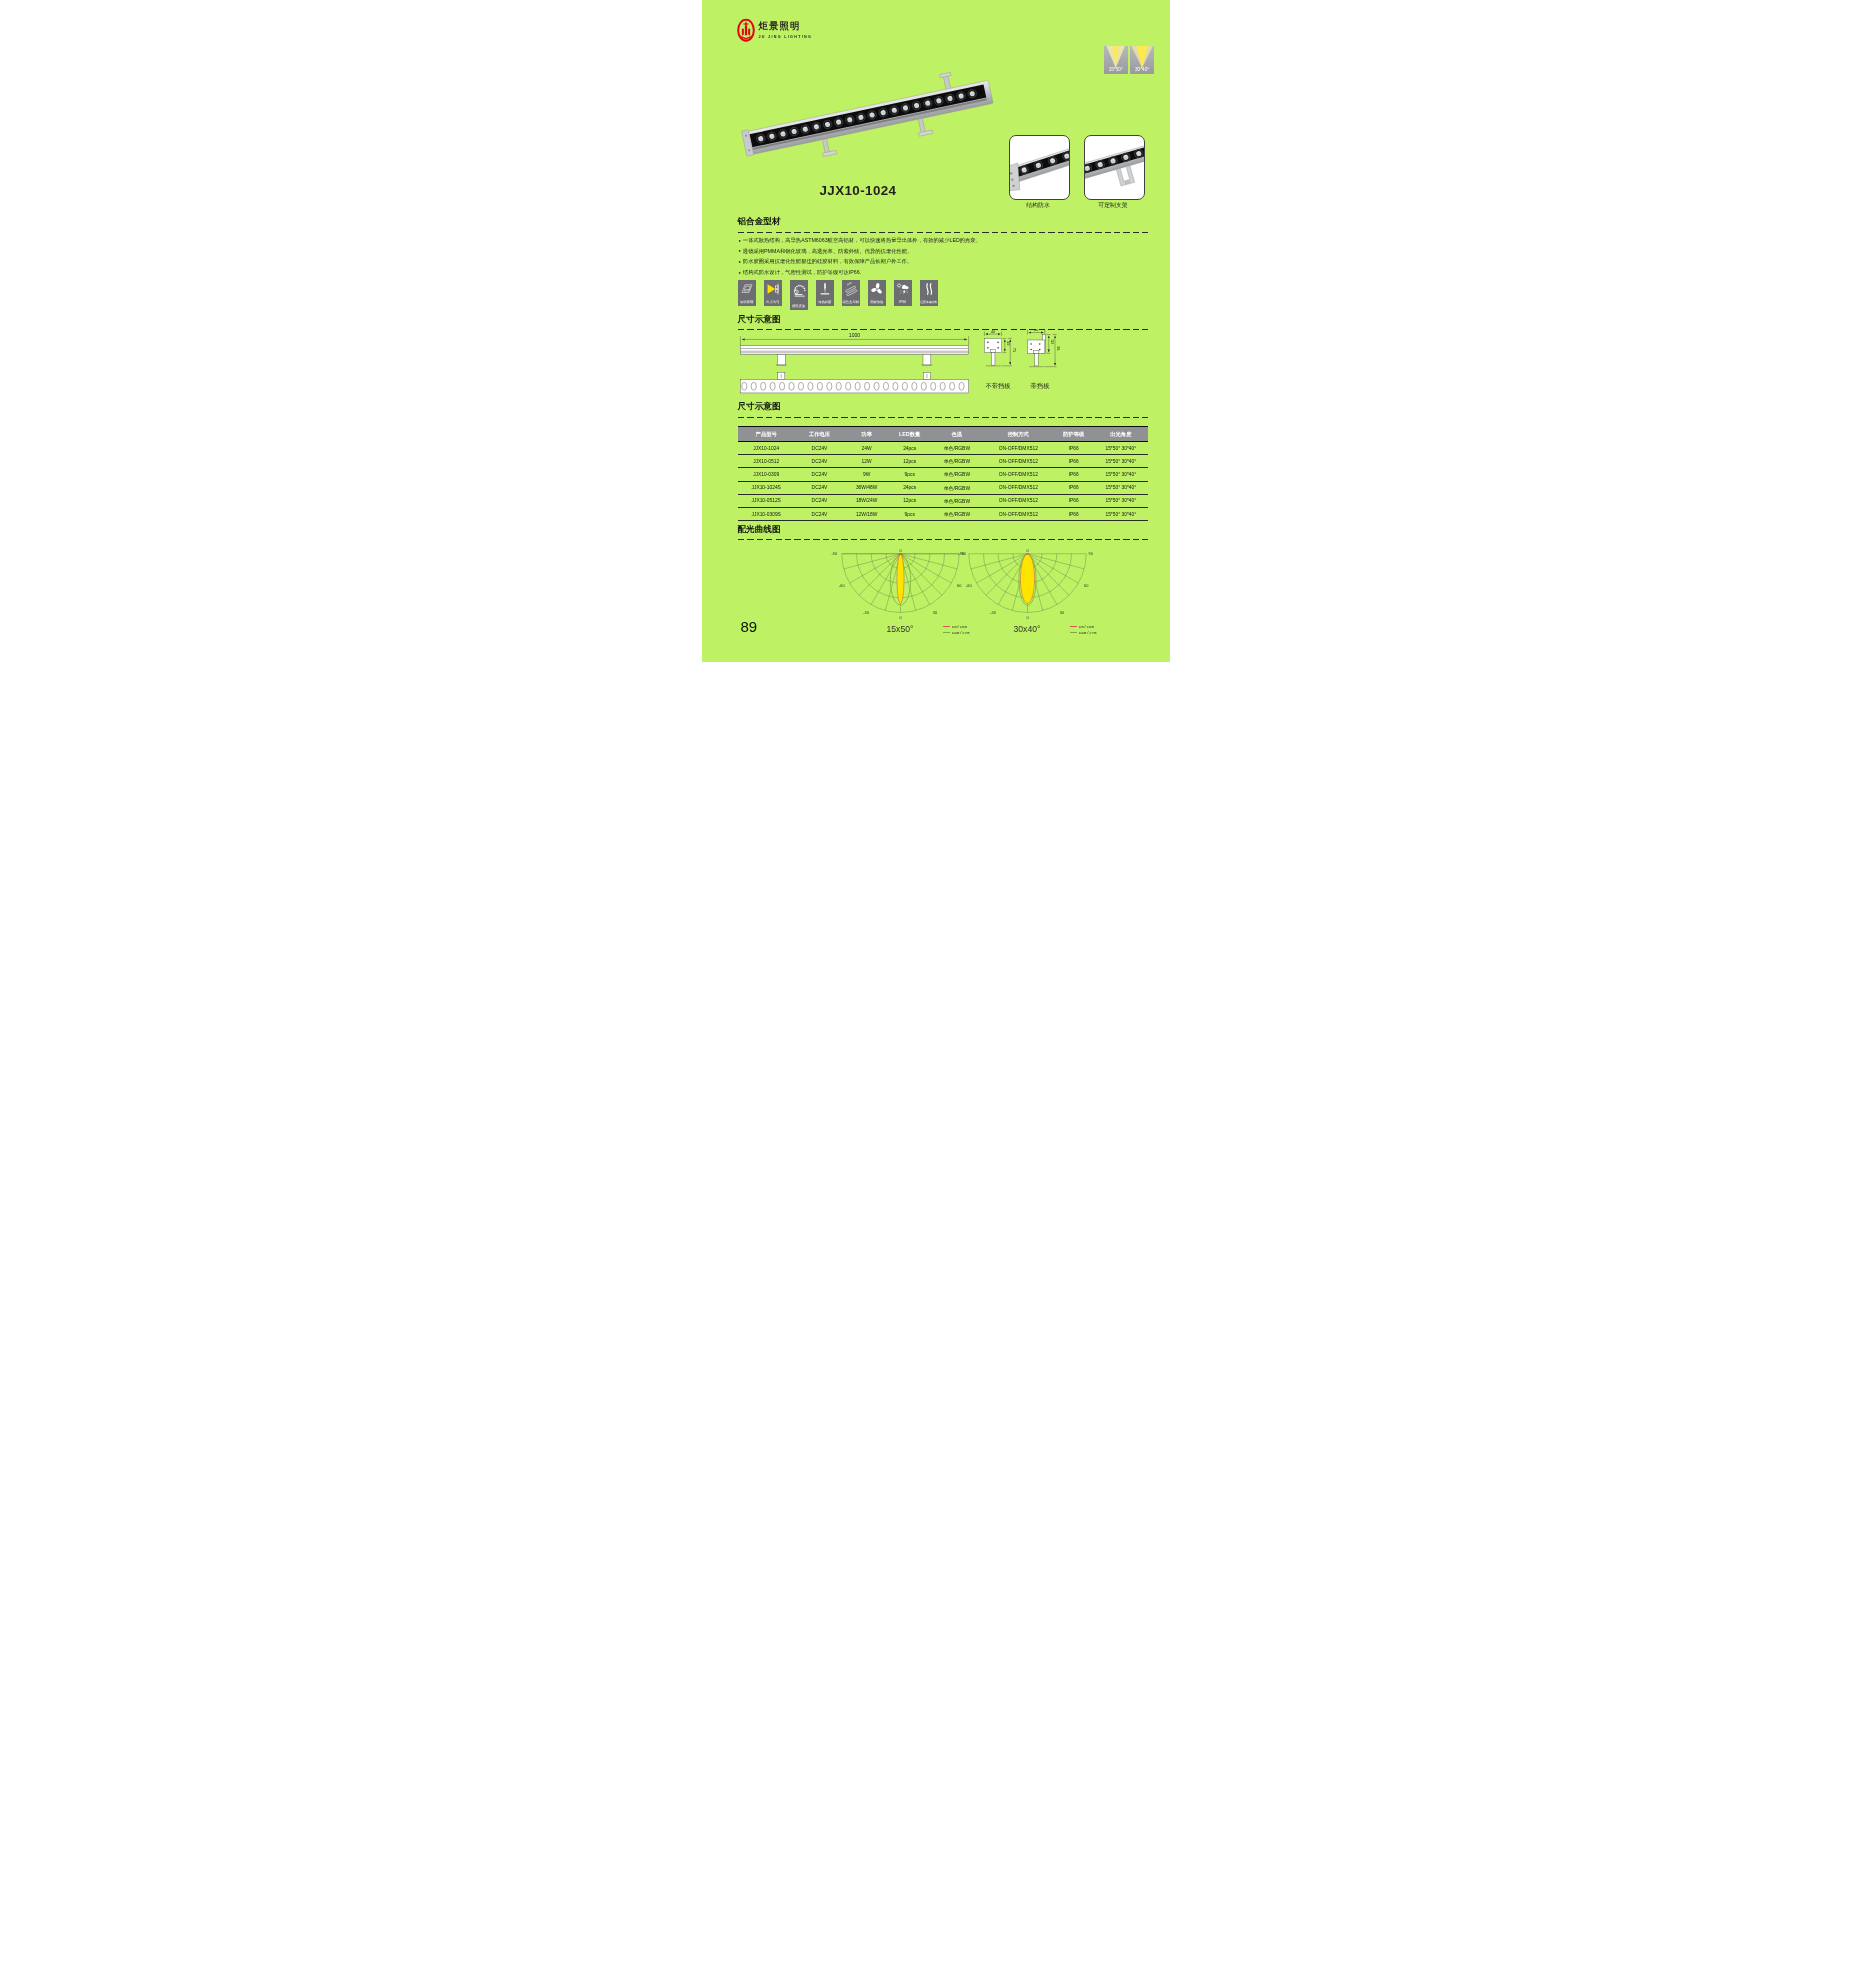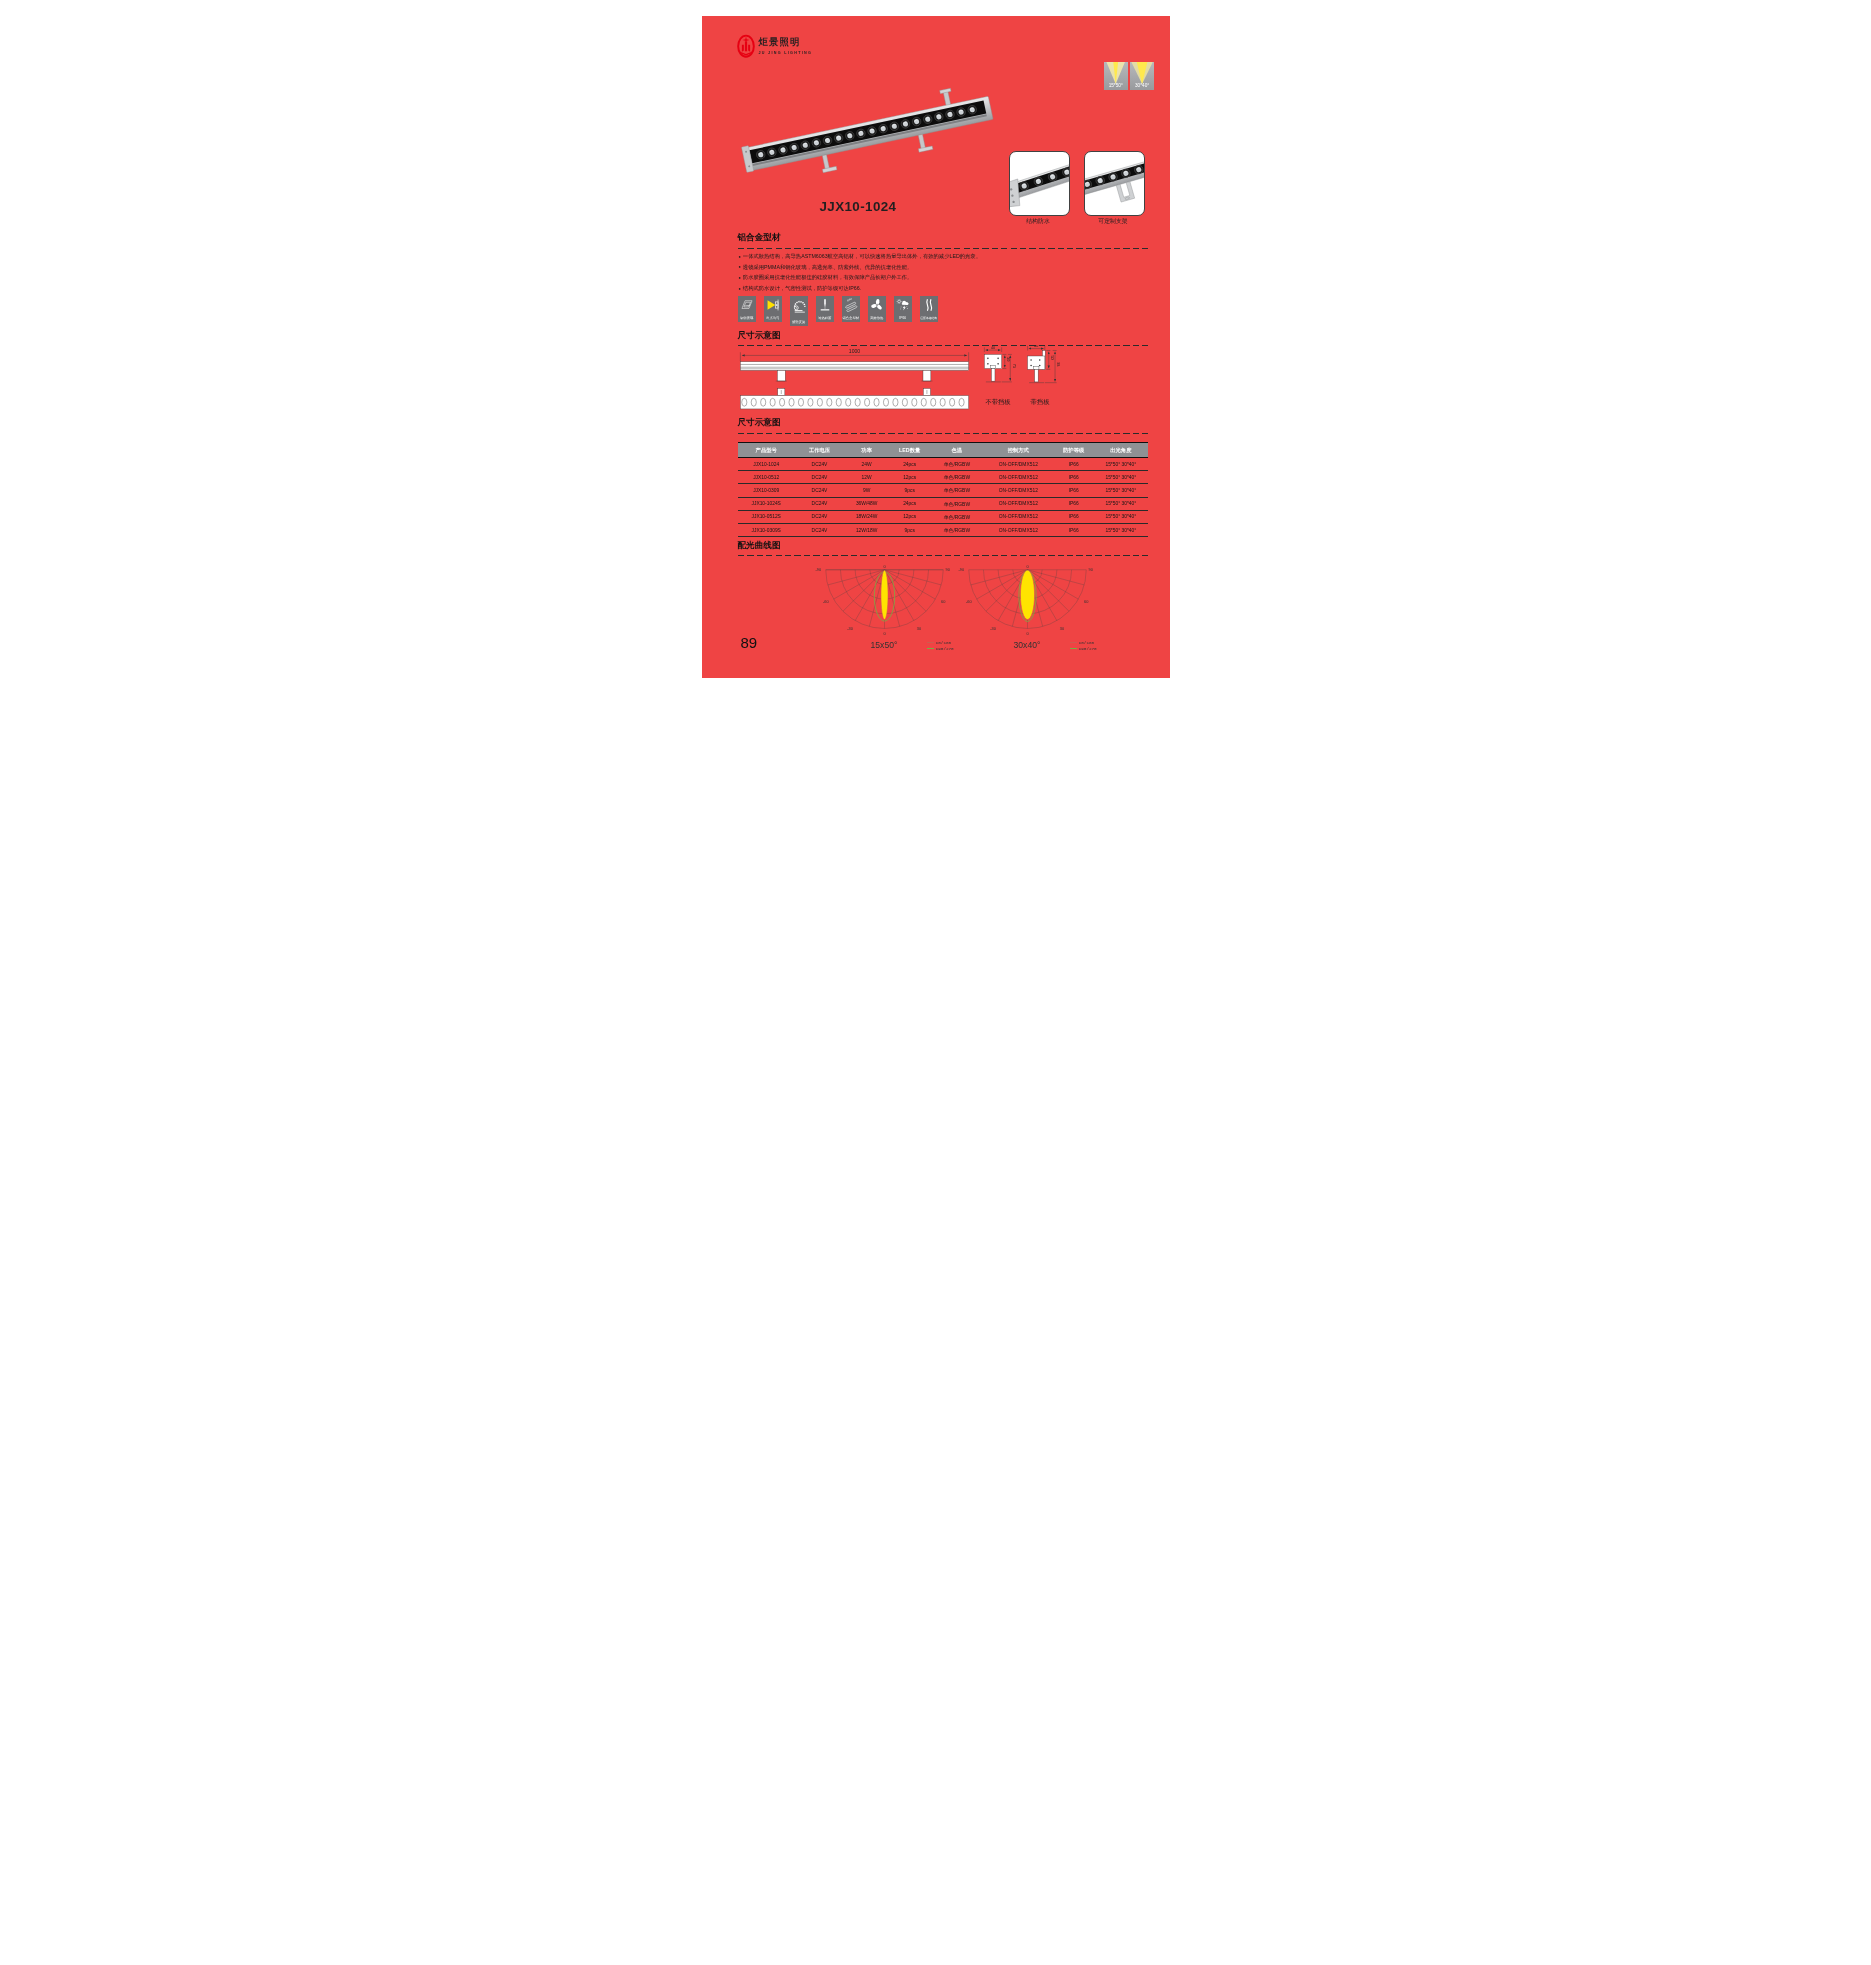--- a/index.html
+++ b/index.html
@@ -1,16 +1,16 @@
 <!DOCTYPE html>
 <html style="font-size:6.3px"><head>
 <meta charset="utf-8">
 <style>
   html,body{margin:0;padding:0;background:#fff;}
-  .page{position:relative;width:468px;height:662px;margin:16px auto;background:#ef4444;
+  .page{position:relative;width:468px;height:662px;margin:0 auto;background:#bef264;
         font-family:"Liberation Sans",sans-serif;color:#1a1a1a;overflow:hidden;}
   
   .logo{position:absolute;left:35px;top:18px;display:flex;gap:3.9px;align-items:flex-start;}
   .logo-text .cn{font-size:9.4px;font-weight:700;letter-spacing:1.2px;color:#231f20;margin-top:2.4px;}
   .logo-text .en{font-size:3.7px;letter-spacing:1.3px;color:#231f20;font-weight:700;margin-top:1.2px;}
   
   .beam-tiles{position:absolute;left:402px;top:46px;display:flex;gap:2px;}
   .beam-tile{position:relative;width:24.4px;height:28px;background:linear-gradient(#b7b9bc,#989a9d);overflow:hidden;}
   .cone{position:absolute;top:0;left:0;width:100%;height:23px;}
   .beam-tile:nth-child(1) .cone-outer{clip-path:polygon(12% 0,88% 0,50% 96%);background:rgba(250,240,170,.8);}
@@ -483,21 +483,21 @@
           <td>ON-OFF/DMX512</td>
         <td>IP66</td>
           <td>15*50°  30*40°</td>
       </tr>
     </tbody>
   </table>
 
   <div class="sec-title" style="top:524px">配光曲线图</div>
   <div class="dash" style="top:539px"></div>
 
-  <div class="chart" style="left:112px">
+  <div class="chart" style="left:128px">
     <svg width="141" height="73" viewBox="0 0 360 185">
       <g stroke="#444" stroke-width="0.7" fill="none">
         <line x1="30" y1="14" x2="330" y2="14"></line>
         <line x1="180" y1="14" x2="180" y2="164"></line>
         <line x1="180" y1="14" x2="141.2" y2="158.9"></line>
           <line x1="180" y1="14" x2="218.8" y2="158.9"></line>
         <line x1="180" y1="14" x2="105" y2="143.9"></line>
           <line x1="180" y1="14" x2="255" y2="143.9"></line>
         <line x1="180" y1="14" x2="73.9" y2="120.1"></line>
           <line x1="180" y1="14" x2="286.1" y2="120.1"></line>

